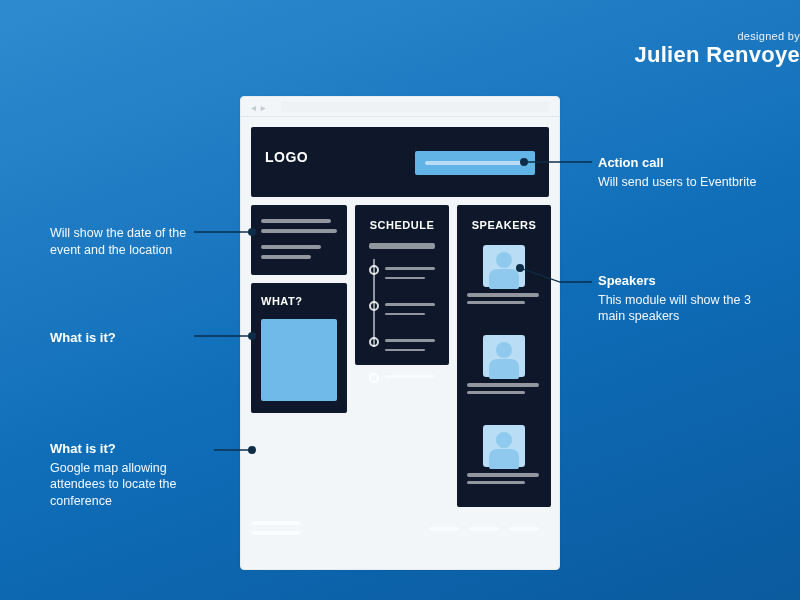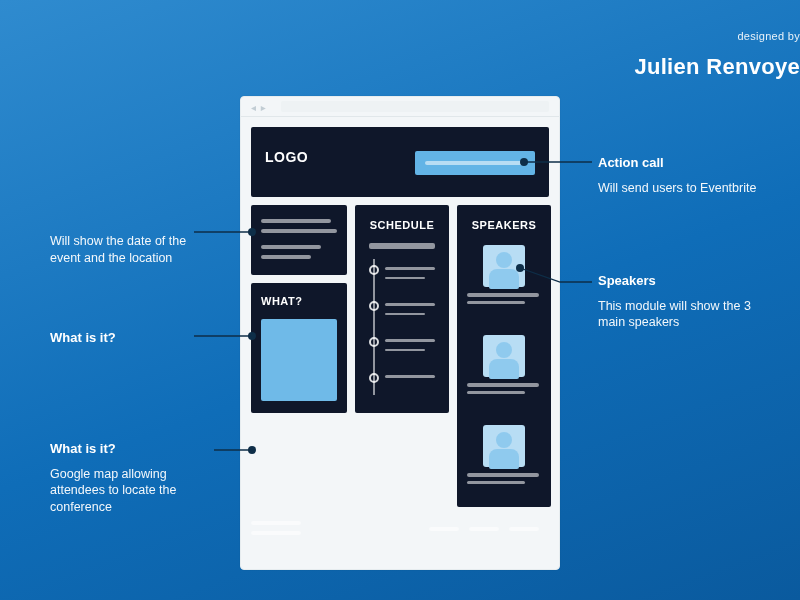--- a/index.html
+++ b/index.html
@@ -8,21 +8,21 @@
     background: linear-gradient(160deg, #2f8bcf 0%, #0f6db8 55%, #0a5a9e 100%);
     font-family: "Helvetica Neue", Arial, sans-serif;
     color: #fff;
     position: relative;
     overflow: hidden;
   }
 
   
   .credit { position: absolute; top: 30px; left: 0; right: 0; text-align: right; }
   .credit .small { font-size: 11px; font-weight: 300; opacity: .9; letter-spacing: .3px; }
-  .credit .name  { font-size: 22px; font-weight: 800; margin-top: 12px; letter-spacing: .3px; padding-left: 17px; }
+  .credit .name  { font-size: 22px; font-weight: 800; margin-top: 0; letter-spacing: .3px; padding-left: 17px; }
 
   
   .browser {
     position: absolute;
     left: 240px; top: 96px;
     width: 320px; height: 474px;
     background: #f3f6f8;
     border-radius: 4px;
     border: 1px solid #e6ecef;
     box-shadow: 0 0 0 1px rgba(0,0,0,.02);
@@ -76,42 +76,42 @@
   .p-venue .label { left: 14px; top: 34px; }
   .p-venue .chevron {
     position:absolute; left:78px; top:28px; width:0; height:0;
     border-top: 16px solid transparent;
     border-bottom: 16px solid transparent;
     border-left: 14px solid #63b4e6;
   }
   .p-venue .mapfill { position:absolute; right:0; top:0; bottom:0; width:100px; background:#57aee4; border-radius: 0 2px 2px 0;}
 
   
-  .p-sched { left: 104px; top: 78px; width: 94px; height: 208px; }
+  .p-sched { left: 104px; top: 78px; width: 94px; height: 160px; }
   .p-sched .label { left: 0; right:0; top: 14px; text-align:center; }
   .sched-rail { position:absolute; left:18px; top:54px; bottom:18px; width:2px; background: rgba(255,255,255,.55); }
   .sched-dot { position:absolute; left:14px; width:10px; height:10px; border:2px solid rgba(255,255,255,.85); border-radius:50%; box-sizing:border-box; }
   .sched-line { position:absolute; left:30px; height:3px; background: rgba(255,255,255,.55); border-radius:2px; }
 
   
   .p-speak { left: 206px; top: 78px; width: 94px; height: 302px; }
   .p-speak .label { left:0; right:0; top:14px; text-align:center; }
   .speaker { position:absolute; left:10px; right:10px; height: 72px; }
   .avatar { width:42px; height:42px; background:#b8ddf4; border-radius:3px; margin:0 auto; position:relative; }
   .avatar::before { content:""; position:absolute; left:13px; top:7px; width:16px; height:16px; background:#8fcaee; border-radius:50%; }
   .avatar::after  { content:""; position:absolute; left:6px; top:24px; width:30px; height:20px; background:#8fcaee; border-radius:8px 8px 2px 2px; }
   .speaker .line { left:0; }
 
   
   .foot-line { position:absolute; height:4px; background: rgba(255,255,255,.55); border-radius:2px; }
 
   
   .anno { position:absolute; font-size:12.5px; line-height:1.35; }
   .anno .title { font-weight:800; font-size:13px; margin-bottom:2px; }
-  .anno .body { opacity:.95;margin-top:8px; }
+  .anno .body { opacity:.95; }
   .anno.left { text-align:left; }
   .anno.right { text-align:left; }
 
   svg.leads { position:absolute; inset:0; width:800px; height:600px; pointer-events:none; }
   .lead { stroke:#0e2e48; stroke-width:1.3; fill:none; }
   .dot  { fill:#0e2e48; }
 </style>
 </head>
 <body>
 

